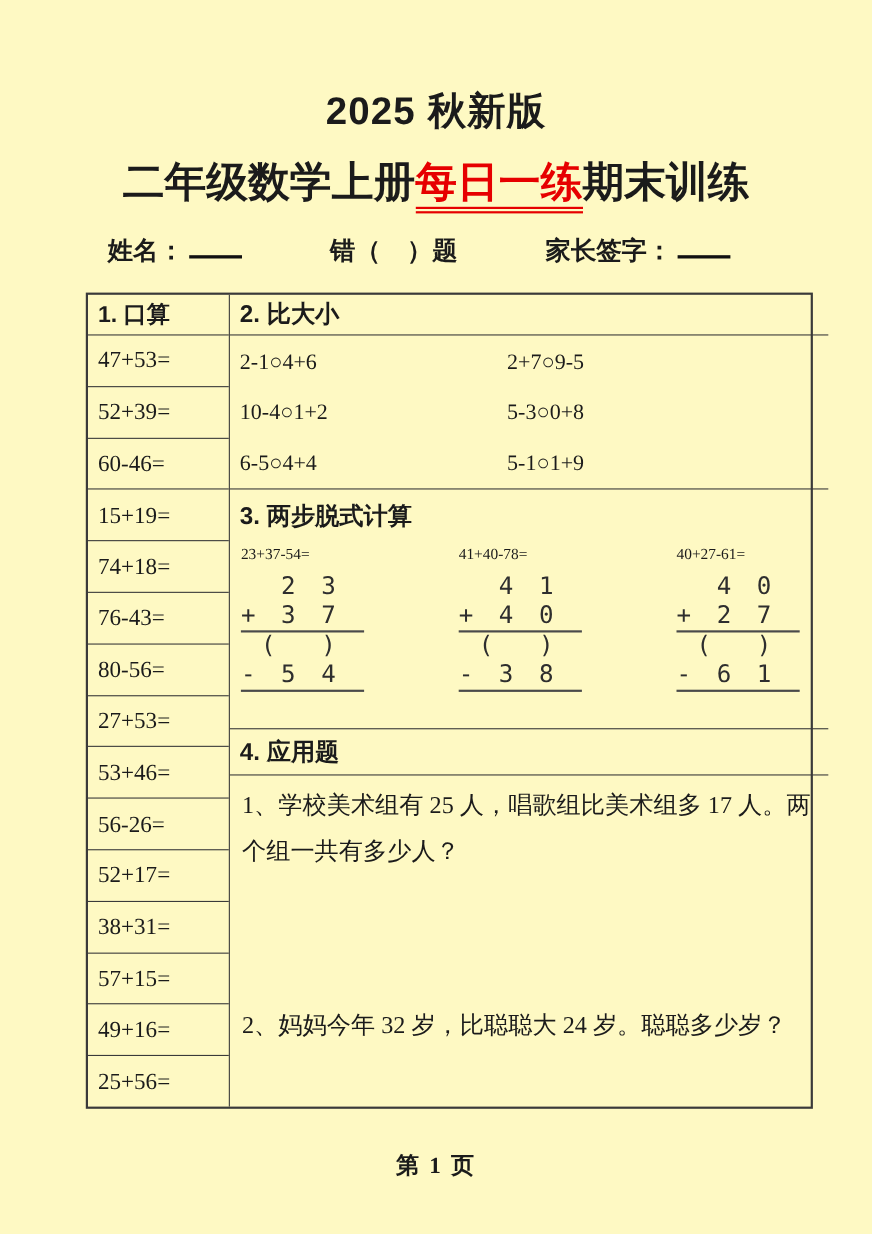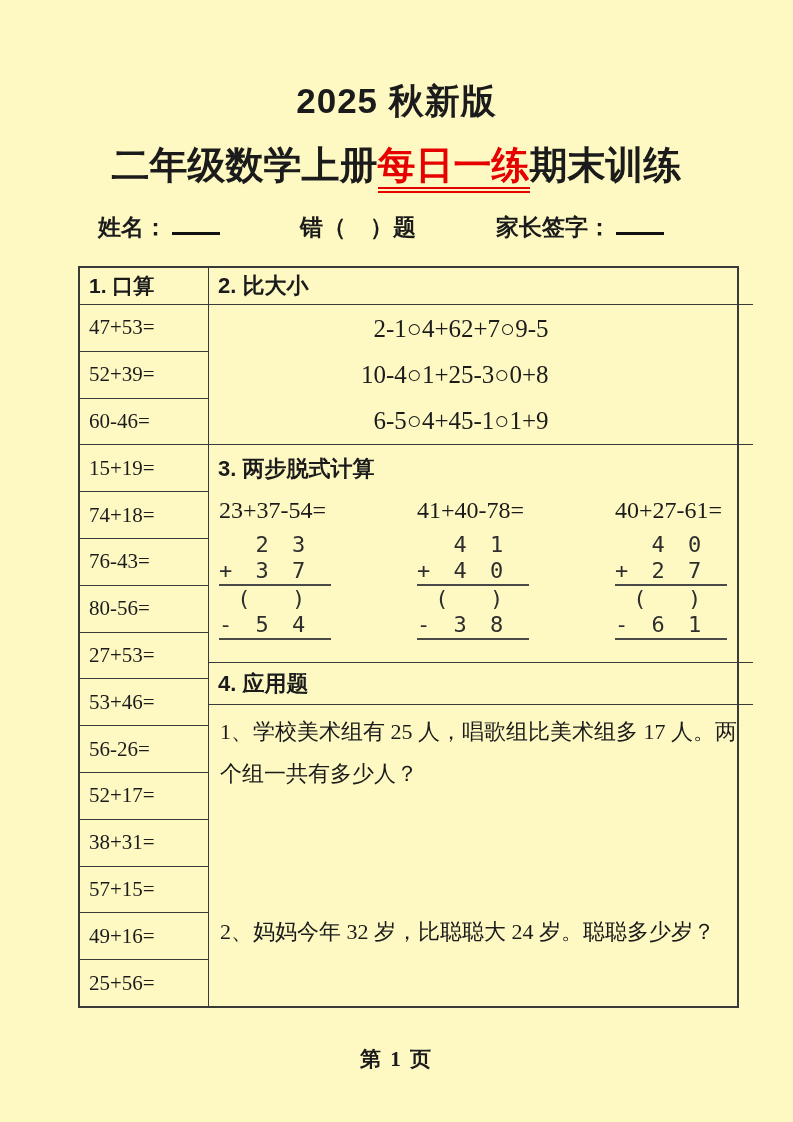--- a/index.html
+++ b/index.html
@@ -39,29 +39,29 @@
     font-family:"Liberation Sans", sans-serif;font-weight:bold;font-size:22px;
   }
   .col-left .cell.head{flex:0 0 37px;}
   .col-right{flex:1;display:flex;flex-direction:column;box-sizing:border-box;}
   .col-right .rcell{border-bottom:1.5px solid #3a3a3a;box-sizing:border-box;}
   .col-right .rcell:last-child{border-bottom:none;}
   .rhead{flex:0 0 37px;display:flex;align-items:center;padding-left:9px;}
   .rhead4{flex:0 0 42px;}
   
   .compare{flex:0 0 140px;padding:1px 0 0 9px;}
-  .cmp-row{display:flex;align-items:center;height:46px;font-size:25px;white-space:nowrap;text-align:right;}
+  .cmp-row{display:flex;align-items:center;height:46px;font-size:20px;white-space:nowrap;}
   .cmp-row .c1{width:243px;}
   
   .twostep{flex:0 0 218px;}
   .ts-head{padding:9px 0 0 9px;}
   .ts-blocks{display:flex;padding-left:10px;margin-top:13px;}
   .ts-block{width:138px;margin-right:60px;}
   .ts-block:last-child{margin-right:0;}
-  .ts-problem{font-size:24px;margin-bottom:8px;white-space:nowrap;}
+  .ts-problem{font-size:14px;margin-bottom:8px;white-space:nowrap;}
   .vl{
     font-family:"DejaVu Sans Mono", monospace;font-size:22px;line-height:26px;
     letter-spacing:5px;white-space:pre;width:112px;color:#2e2e2e;
   }
   .vl.u{border-bottom:2px solid #4a4a4a;}
   
   .word{flex:1;padding:6px 10px 0 11px;font-size:22px;}
   .word p{margin:0;line-height:42px;}
   .wp2{margin-top:116px !important;}
   

